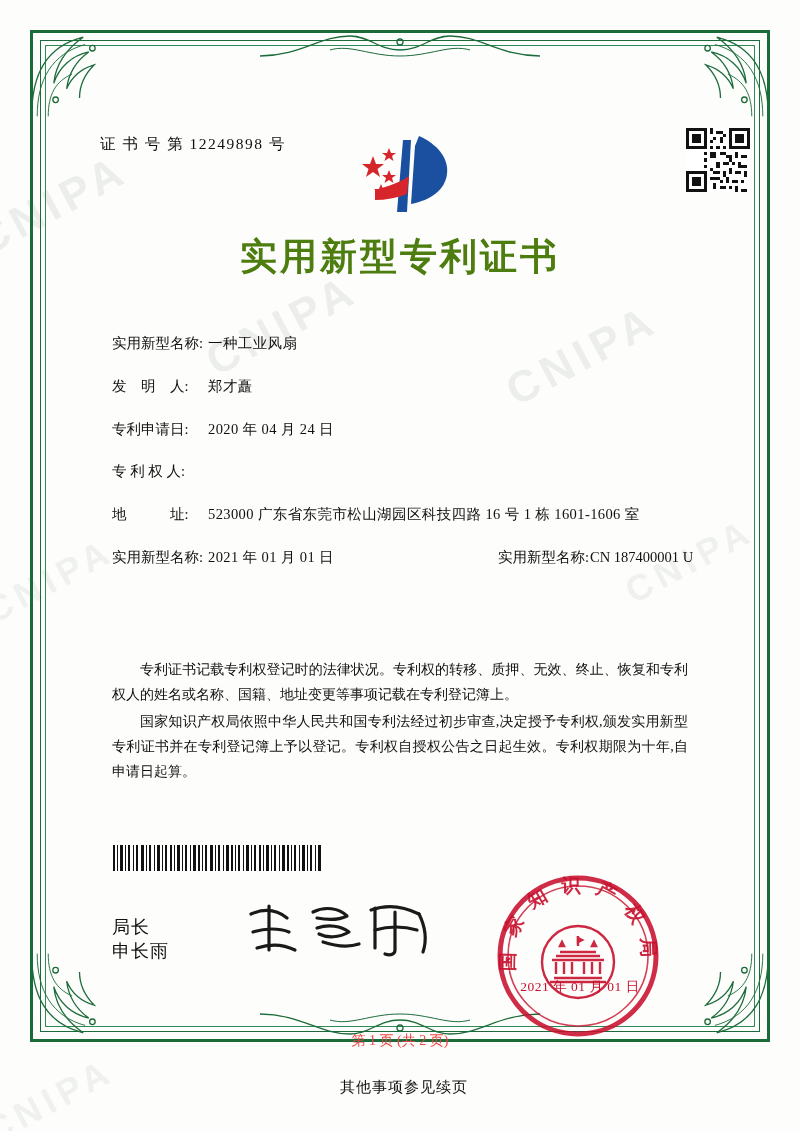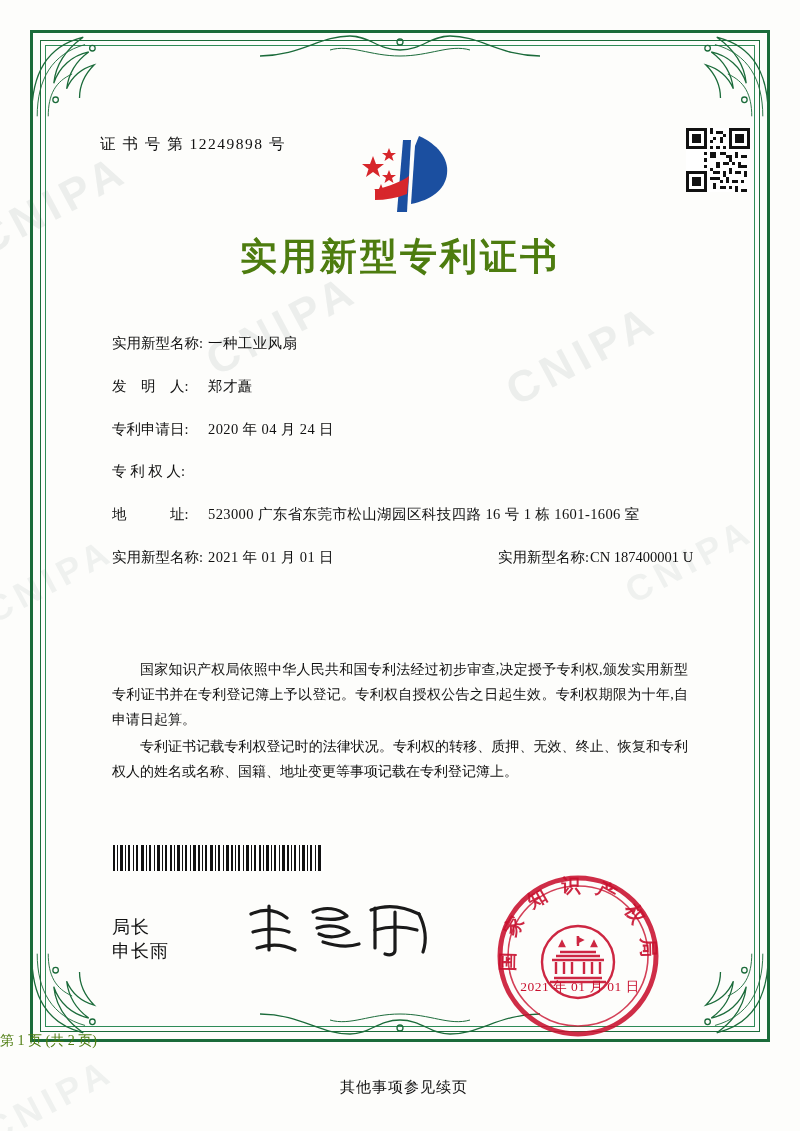--- a/index.html
+++ b/index.html
@@ -233,22 +233,23 @@
     font-size: 13.5px;
     color: #c8102e;
     letter-spacing: 0.5px;
   }
 
   .page-number {
     position: absolute;
     left: 0;
     top: 1032px;
     width: 800px;
+    text-align: center;
     font-size: 14px;
-    color: #4d7c0f;
+    color: #ef4444;
   }
   .footer-note {
     position: absolute;
     left: 4px;
     top: 1078px;
     width: 800px;
     text-align: center;
     font-size: 15px;
     color: #111;
     letter-spacing: 1px;
@@ -437,22 +438,22 @@
     </div>
     <div class="field-row inline-two">
       <div class="field-label">实用新型名称:</div>
       <div class="field-value">2021 年 01 月 01 日</div>
       <div class="field-label2">实用新型名称:</div>
       <div class="field-value2">CN 187400001 U</div>
     </div>
   </div>
 
   <div class="paragraphs">
+    <p>专利证书记载专利权登记时的法律状况。专利权的转移、质押、无效、终止、恢复和专利权人的姓名或名称、国籍、地址变更等事项记载在专利登记簿上。</p>
     <p>国家知识产权局依照中华人民共和国专利法经过初步审查,决定授予专利权,颁发实用新型专利证书并在专利登记簿上予以登记。专利权自授权公告之日起生效。专利权期限为十年,自申请日起算。</p>
-    <p>专利证书记载专利权登记时的法律状况。专利权的转移、质押、无效、终止、恢复和专利权人的姓名或名称、国籍、地址变更等事项记载在专利登记簿上。</p>
   </div>
 
   <div class="barcode">
     <svg width="212" height="26" viewBox="0 0 212 26" shape-rendering="crispEdges">
       <rect width="212" height="26" fill="#ffffff"></rect>
       <g fill="#111111">
         <rect x="1" y="0" width="2" height="26"></rect>
           <rect x="5" y="0" width="1" height="26"></rect>
         <rect x="8" y="0" width="3" height="26"></rect>
           <rect x="13" y="0" width="1" height="26"></rect>

